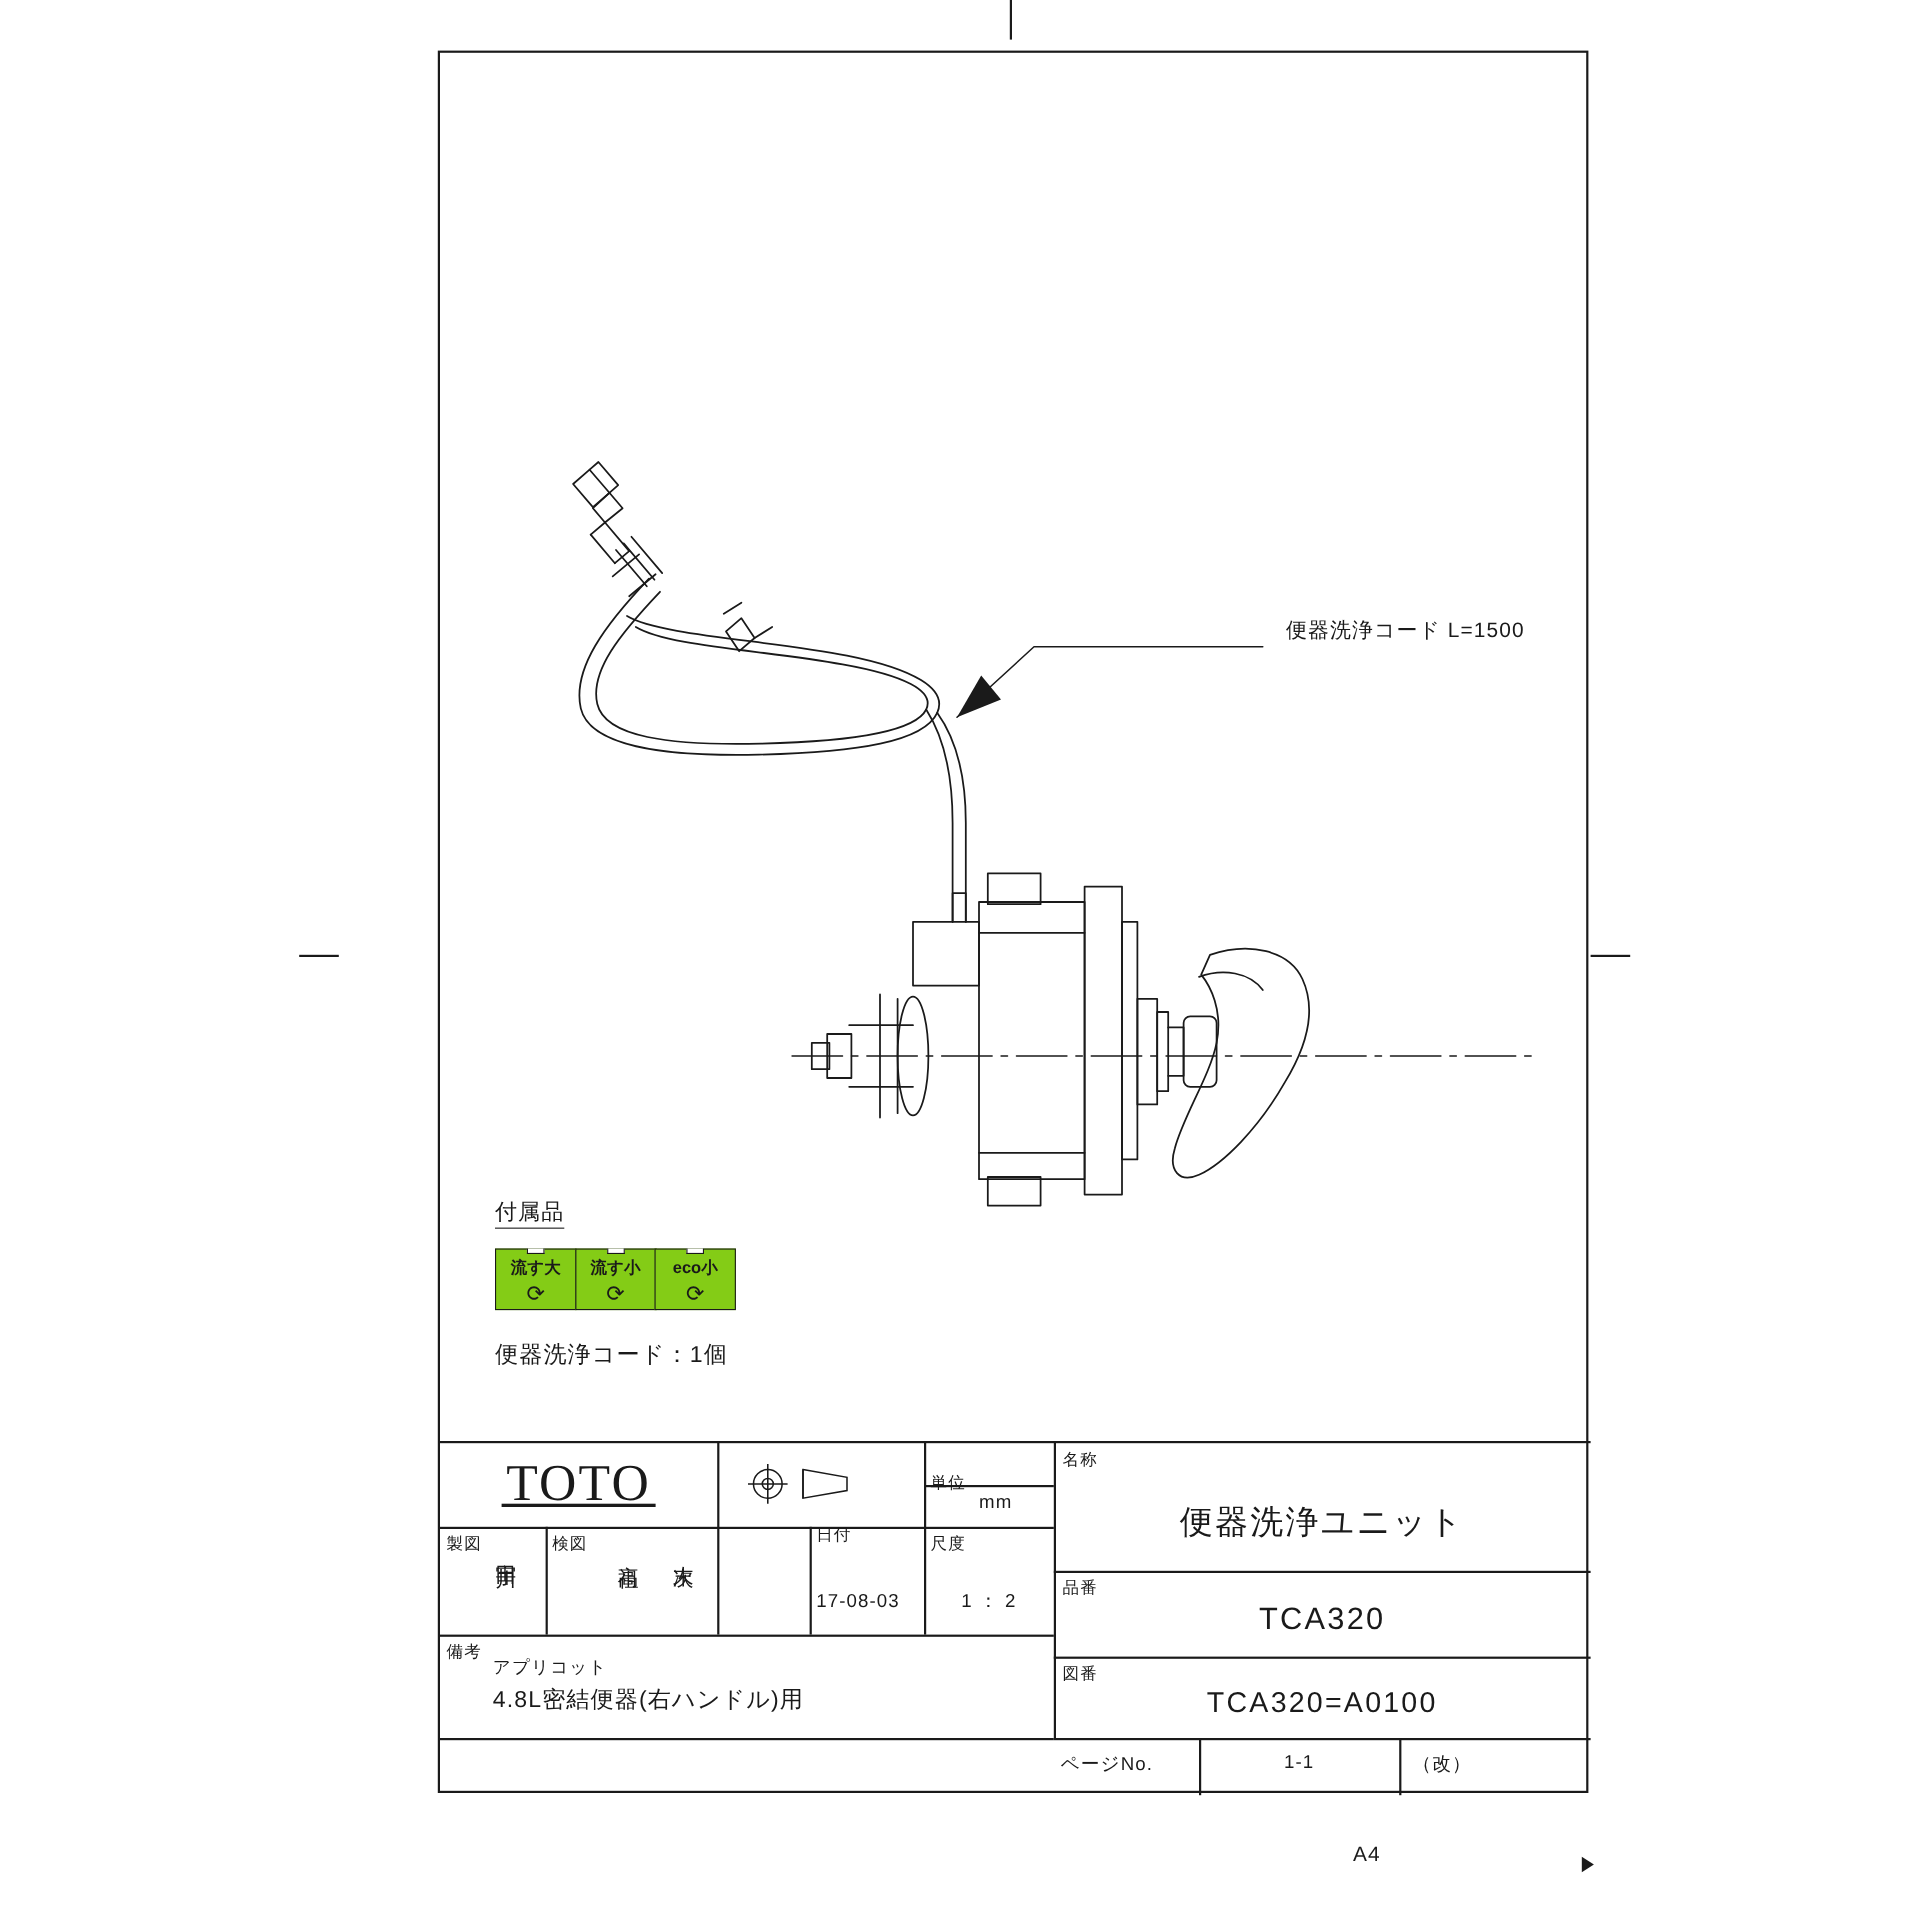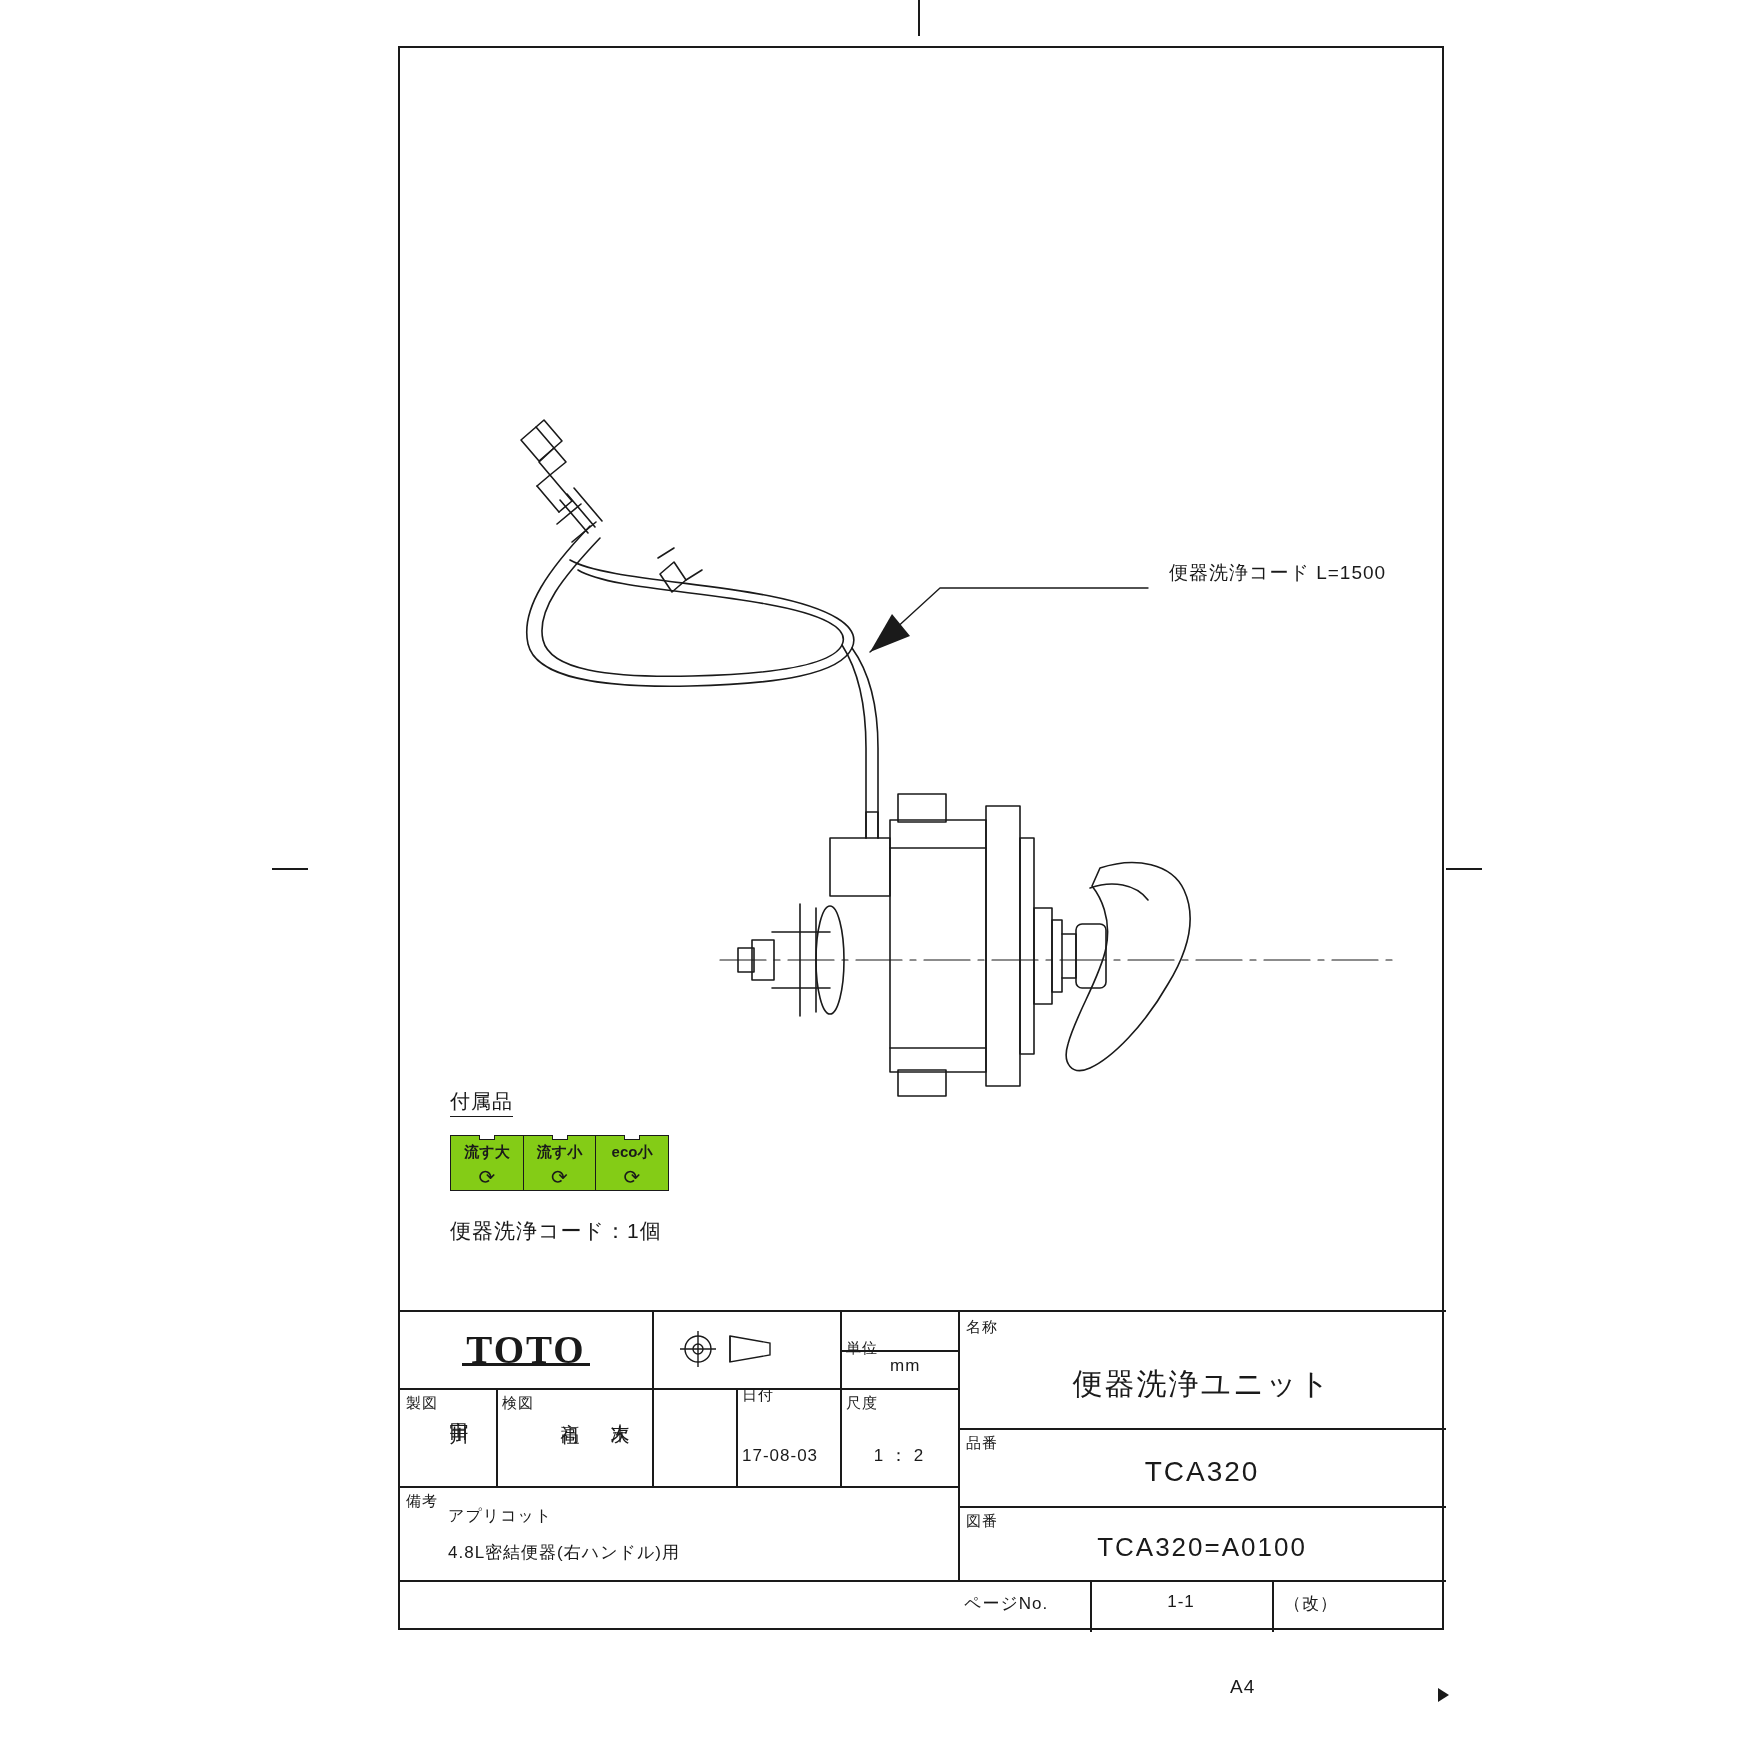--- a/index.html
+++ b/index.html
@@ -29,21 +29,21 @@
   .btncell .swirl{position:absolute;bottom:3px;left:0;width:100%;text-align:center;font-size:20px;line-height:20px;}
   #acc-note{margin-top:26px;font-size:21px;letter-spacing:1px;}
   .ln{position:absolute;background:#1a1a1a;}
   .ln.h{height:1.5px;}
   .ln.v{width:1.5px;}
   .cell{position:absolute;box-sizing:border-box;}
   .hdr{font-size:15px;letter-spacing:1px;}
   .val-s{font-size:17px;letter-spacing:1px;}
   .ctr{text-align:center;}
 
-  #logo{font-family:"Liberation Serif",serif;font-size:39px;font-weight:bold;letter-spacing:2px;position:relative;display:inline-block;}
+  #logo{font-family:"Liberation Serif",serif;font-size:47px;font-weight:normal;letter-spacing:2px;position:relative;display:inline-block;}
   #logo:after{content:"";position:absolute;left:-4px;right:-4px;bottom:6px;height:3px;background:#1a1a1a;}
 
   .vjp{writing-mode:vertical-rl;text-orientation:upright;font-size:19px;line-height:20px;letter-spacing:2px;}
 
   #a4{position:absolute;left:1230px;top:1676px;font-size:19px;letter-spacing:1px;}
   #corner-tri{position:absolute;left:1438px;top:1688px;width:0;height:0;border-left:11px solid #1a1a1a;border-top:7px solid transparent;border-bottom:7px solid transparent;}
 </style>
 </head>
 <body>
 
@@ -210,21 +210,21 @@
 
       <div class="cell hdr" style="left:342px;top:76px;">日付</div>
       <div class="cell val-s" style="left:342px;top:136px;">17-08-03</div>
 
       <div class="cell hdr" style="left:446px;top:84px;">尺度</div>
       <div class="cell val-s ctr" style="left:440px;top:134px;width:118px;">1 ： 2</div>
 
       <div class="cell hdr" style="left:6px;top:182px;">備考</div>
       <div class="cell" style="left:48px;top:196px;">
         <div style="font-size:16px;letter-spacing:1px;">アプリコット</div>
-        <div style="font-size:17px;letter-spacing:1px;margin-top:14px;text-align:right;">4.8L密結便器(右ハンドル)用</div>
+        <div style="font-size:21px;letter-spacing:1px;margin-top:4px;text-align:right;">4.8L密結便器(右ハンドル)用</div>
       </div>
 
       <div class="cell hdr" style="left:566px;top:8px;">名称</div>
       <div class="cell ctr" style="left:558px;top:54px;width:488px;font-size:30px;letter-spacing:2px;">便器洗浄ユニット</div>
 
       <div class="cell hdr" style="left:566px;top:124px;">品番</div>
       <div class="cell ctr" style="left:558px;top:146px;width:488px;font-size:28px;letter-spacing:2px;">TCA320</div>
 
       <div class="cell hdr" style="left:566px;top:202px;">図番</div>
       <div class="cell ctr" style="left:558px;top:222px;width:488px;font-size:26px;letter-spacing:2px;">TCA320=A0100</div>

